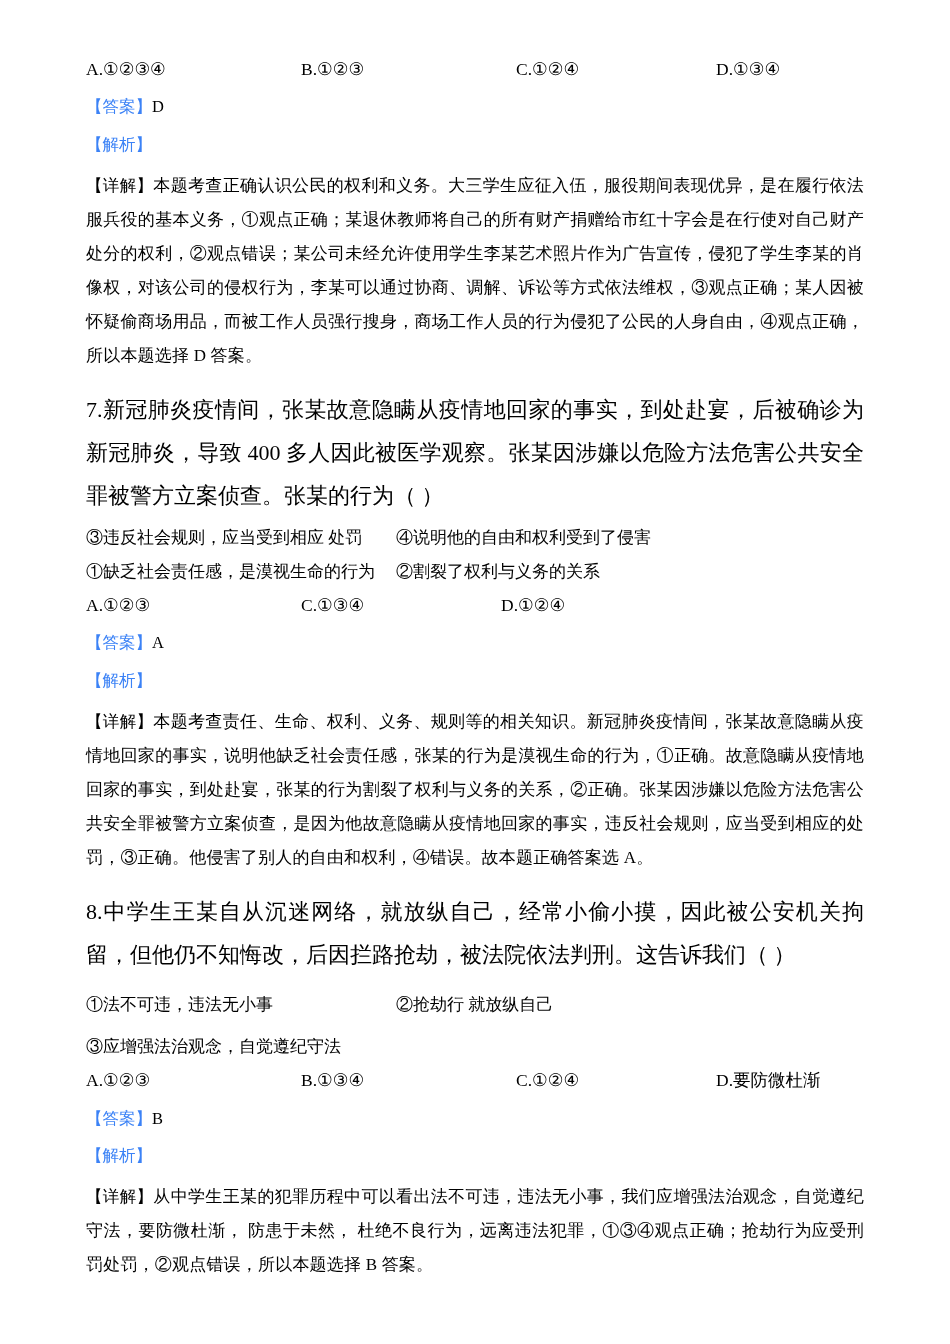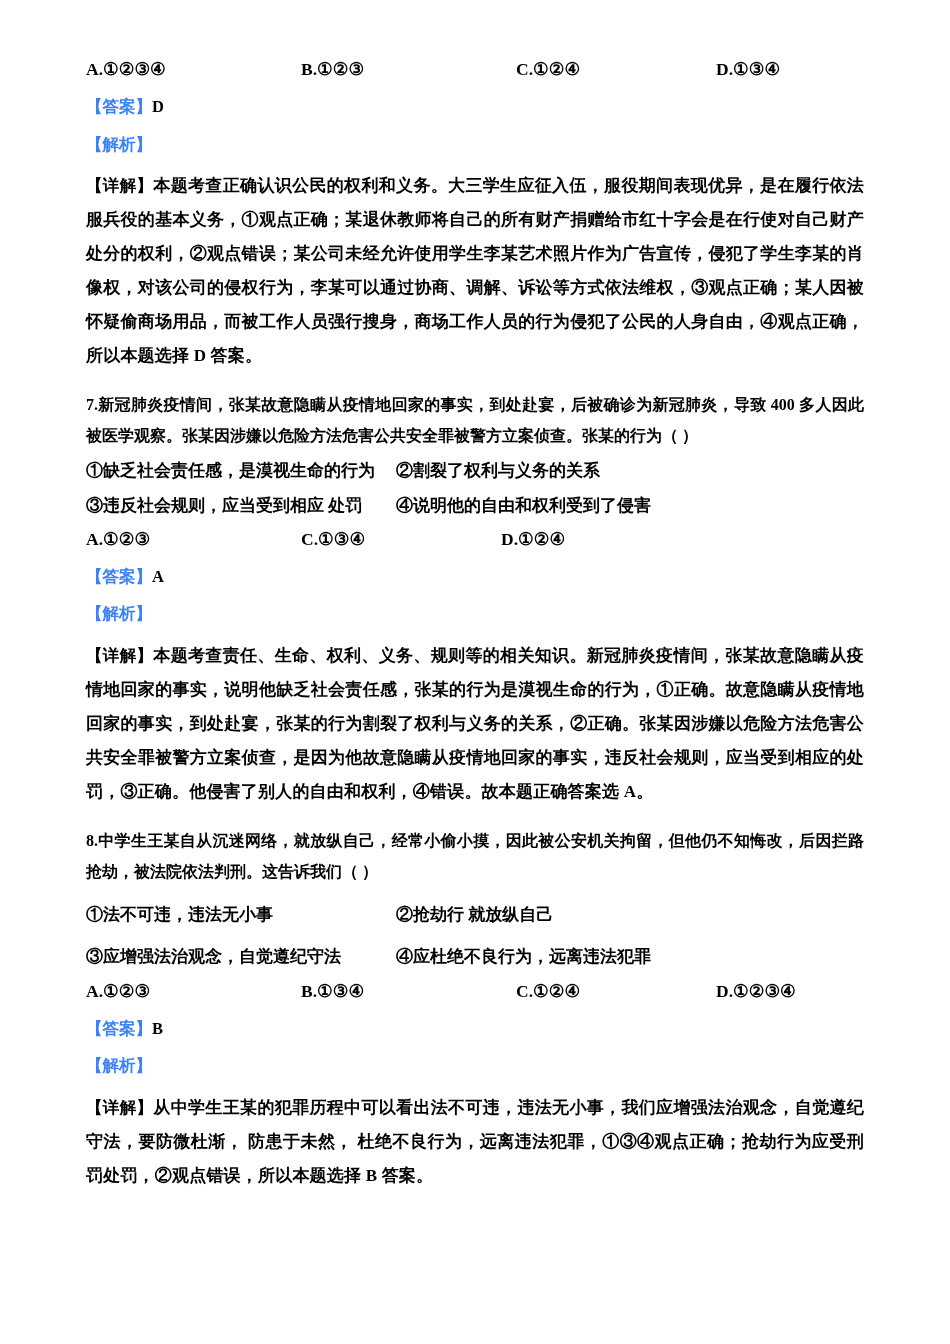--- a/index.html
+++ b/index.html
@@ -12,21 +12,20 @@
     min-height: 1344px;
     font-family: "Liberation Serif", "DejaVu Serif", serif;
     color: #000000;
   }
   .page {
     width: 950px;
     min-height: 1344px;
     box-sizing: border-box;
     padding: 52px 86px 40px 86px;
     position: relative;
-    font-weight: bold;
   }
   .opts {
     display: flex;
     width: 100%;
     font-size: 17.5px;
     line-height: 1.55;
     margin: 4px 0 10px 0;
   }
   .opts > span {
     display: inline-block;
@@ -49,21 +48,21 @@
   }
   .para {
     font-size: 17px;
     line-height: 2.0;
     text-align: justify;
     text-justify: inter-ideograph;
     margin: 6px 0 10px 0;
     letter-spacing: 0.2px;
   }
   .qstem {
-    font-size: 16px;
+    font-size: 22px;
     line-height: 1.95;
     text-align: justify;
     text-justify: inter-ideograph;
     margin: 16px 0 4px 0;
   }
   .subopt-row {
     font-size: 17px;
     line-height: 1.9;
     margin: 2px 0 2px 0;
     display: flex;
@@ -92,27 +91,27 @@
     <span class="tag">【解析】</span>
   </div>
 
   <div class="para">
     <span class="tag-ans">【详解】</span><span>本题考查正确认识公民的权利和义务。大三学生应征入伍，服役期间表现优异，是在履行依法服兵役的基本义务，①观点正确；某退休教师将自己的所有财产捐赠给市红十字会是在行使对自己财产处分的权利，②观点错误；某公司未经允许使用学生李某艺术照片作为广告宣传，侵犯了学生李某的肖像权，对该公司的侵权行为，李某可以通过协商、调解、诉讼等方式依法维权，③观点正确；某人因被怀疑偷商场用品，而被工作人员强行搜身，商场工作人员的行为侵犯了公民的人身自由，④观点正确，所以本题选择 D 答案。</span>
   </div>
 
   <div class="qstem">7.新冠肺炎疫情间，张某故意隐瞒从疫情地回家的事实，到处赴宴，后被确诊为新冠肺炎，导致 400 多人因此被医学观察。张某因涉嫌以危险方法危害公共安全罪被警方立案侦查。张某的行为（       ）</div>
 
   <div class="subopt-row">
-    <span class="subopt-1">①缺乏社会责任感，是漠视生命的行为</span>
-    <span class="subopt-2">②割裂了权利与义务的关系</span>
+    <span class="subopt-1">③违反社会规则，应当受到相应  处罚</span>
+    <span class="subopt-2">④说明他的自由和权利受到了侵害</span>
   </div>
 
   <div class="subopt-row">
-    <span class="subopt-1">③违反社会规则，应当受到相应  处罚</span>
-    <span class="subopt-2">④说明他的自由和权利受到了侵害</span>
+    <span class="subopt-1">①缺乏社会责任感，是漠视生命的行为</span>
+    <span class="subopt-2">②割裂了权利与义务的关系</span>
   </div>
 
   <div class="opts">
     <span class="opt-a">A.①②③</span>
     <span class="opt-c">C.①③④</span>
     <span class="opt-d">D.①②④</span>
   </div>
 
   <div class="tag-line">
     <span class="tag">【答案】</span><span class="tag-ans">A</span>
@@ -132,28 +131,27 @@
 
   <div class="subopt-row">
     <span class="subopt-1">①法不可违，违法无小事</span>
     <span class="subopt-2">②抢劫行  就放纵自己</span>
   </div>
 
   <div class="spacer-sm"></div>
 
   <div class="subopt-row">
     <span class="subopt-1">③应增强法治观念，自觉遵纪守法</span>
-    <span class="subopt-2">④应杜绝不良行为，远离违法犯罪</span>
   </div>
 
   <div class="opts">
     <span class="opt-a">A.①②③</span>
     <span class="opt-b">B.①③④</span>
     <span class="opt-c">C.①②④</span>
-    <span class="opt-d">D.①②③④</span>
+    <span class="opt-d">D.要防微杜渐</span>
   </div>
 
   <div class="tag-line">
     <span class="tag">【答案】</span><span class="tag-ans">B</span>
   </div>
 
   <div class="tag-line">
     <span class="tag">【解析】</span>
   </div>
 

